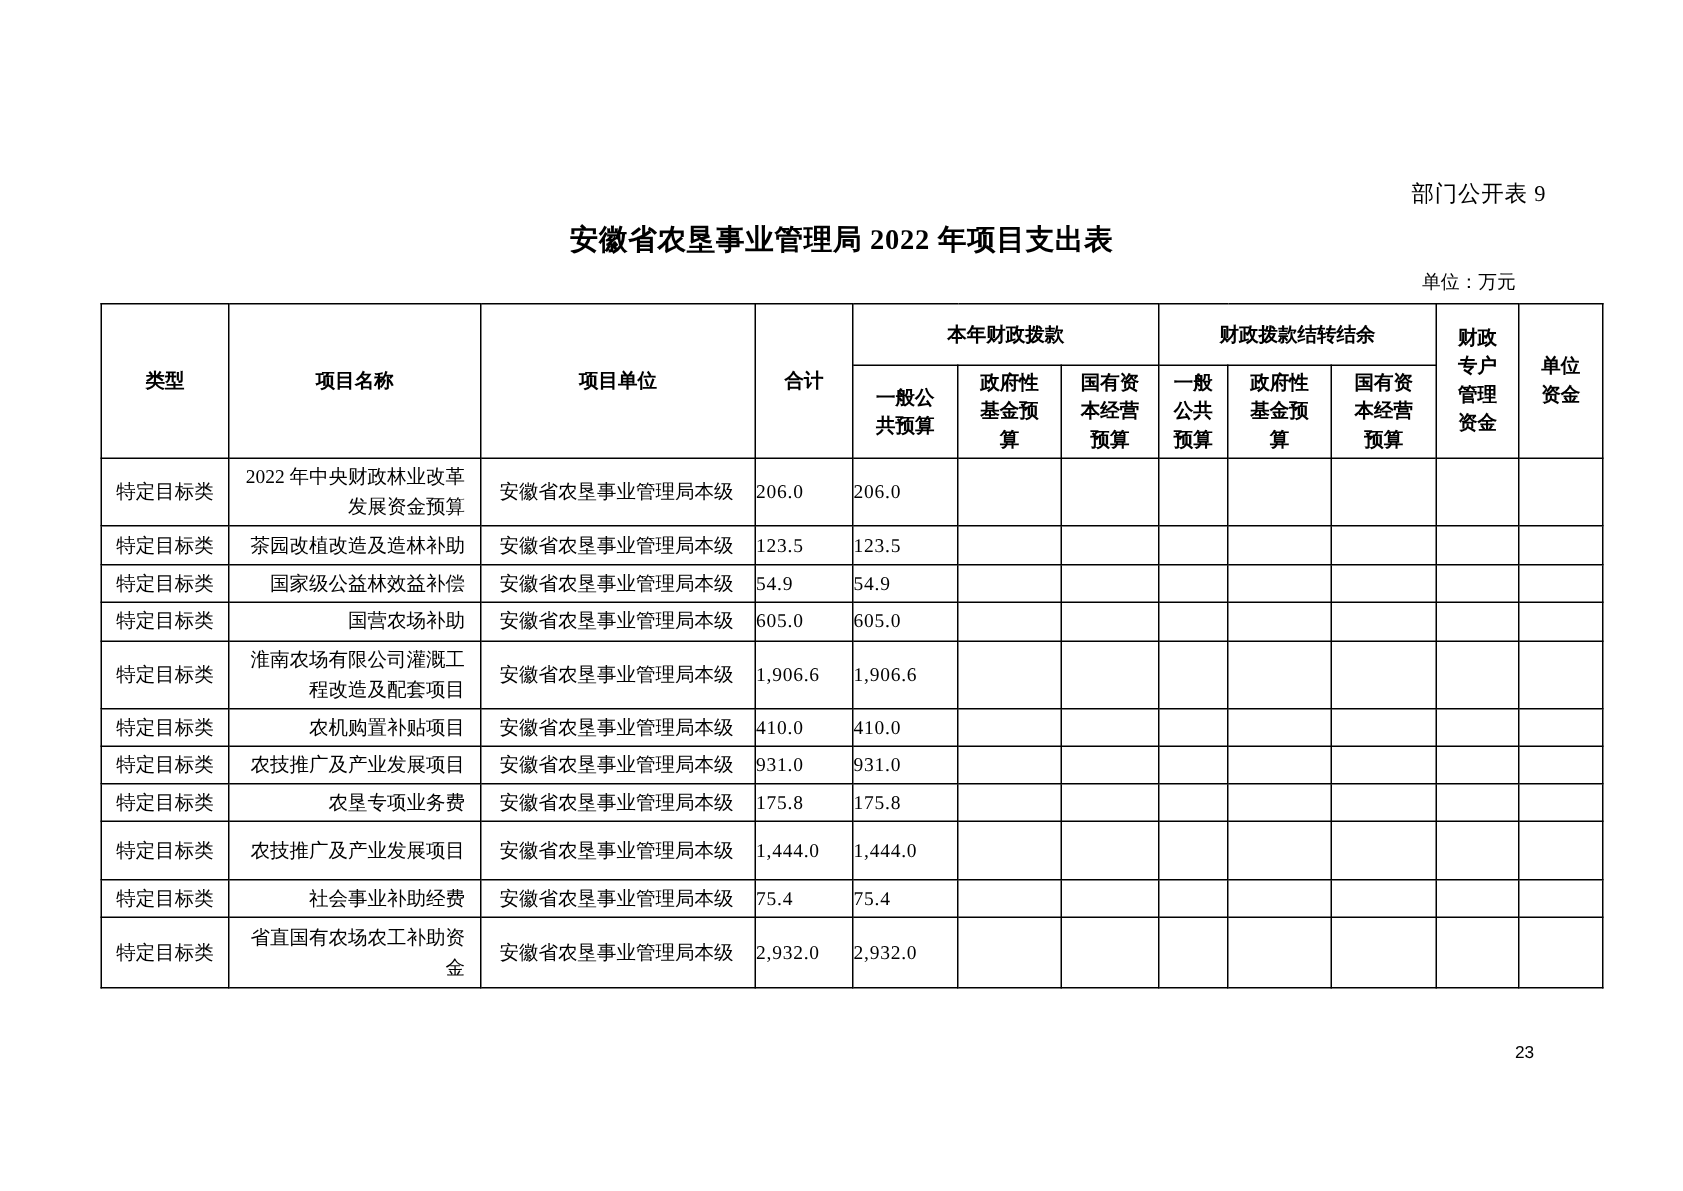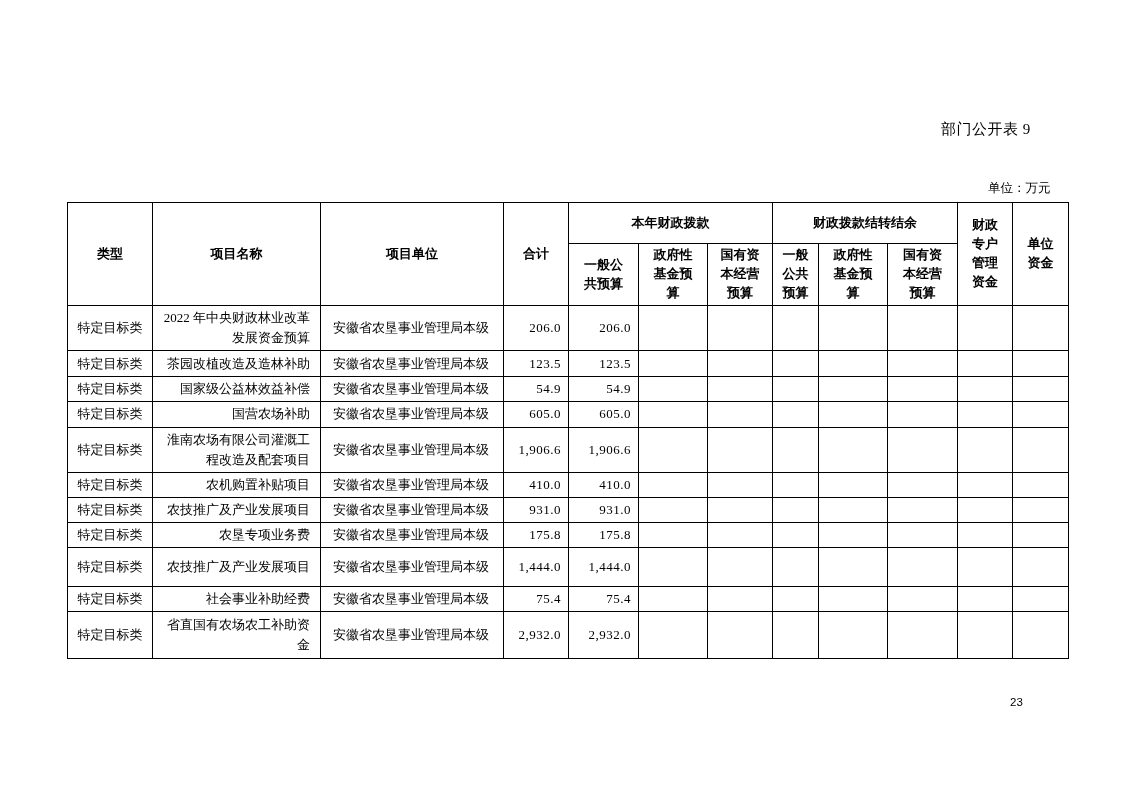--- a/index.html
+++ b/index.html
@@ -30,21 +30,20 @@
     text-align: center;
     font-size: 19px;
     font-weight: bold;
     letter-spacing: 0.5px;
   }
   .unit-note {
     position: absolute;
     top: 180px;
     left: 948px;
     font-size: 12.5px;
-    margin-left: 40px;
   }
   .budget-table {
     position: absolute;
     top: 202px;
     left: 67px;
     width: 1001px;
     border-collapse: collapse;
     table-layout: fixed;
   }
   .budget-table td, .budget-table th {
@@ -53,40 +52,40 @@
     font-weight: normal;
     vertical-align: middle;
     overflow: hidden;
   }
   .budget-table th { font-weight: bold; text-align: center; }
   .hdr-wrap { white-space: pre-line; line-height: 1.45; padding: 2px 2px; font-family: Liberation Serif, serif; }
   .cell-center { text-align: center; }
   .cell-name { text-align: right; padding: 2px 10px 2px 6px; line-height: 1.55; }
   .cell-unit { text-align: left; padding: 2px 12px; }
   .cell-num {
-    text-align: right;
     padding-right: 7px;
     font-size: 12.5px;
     letter-spacing: 0.5px;
   }
   .page-number {
     position: absolute;
     top: 696px;
     left: 1010px;
     font-size: 11.5px;
     font-family: "Liberation Sans", sans-serif;
   }
 </style>
 </head>
 <body>
 
 <div class="page">
 
   <div class="corner-note">部门公开表 9</div>
 
+  <div class="doc-title">安徽省农垦事业管理局 2022 年项目支出表</div>
 
   <div class="unit-note">单位：万元</div>
 
   <table class="budget-table">
     <colgroup>
       <col style="width:85px">
         <col style="width:168px">
         <col style="width:183px">
         <col style="width:65px">
       <col style="width:70px">

